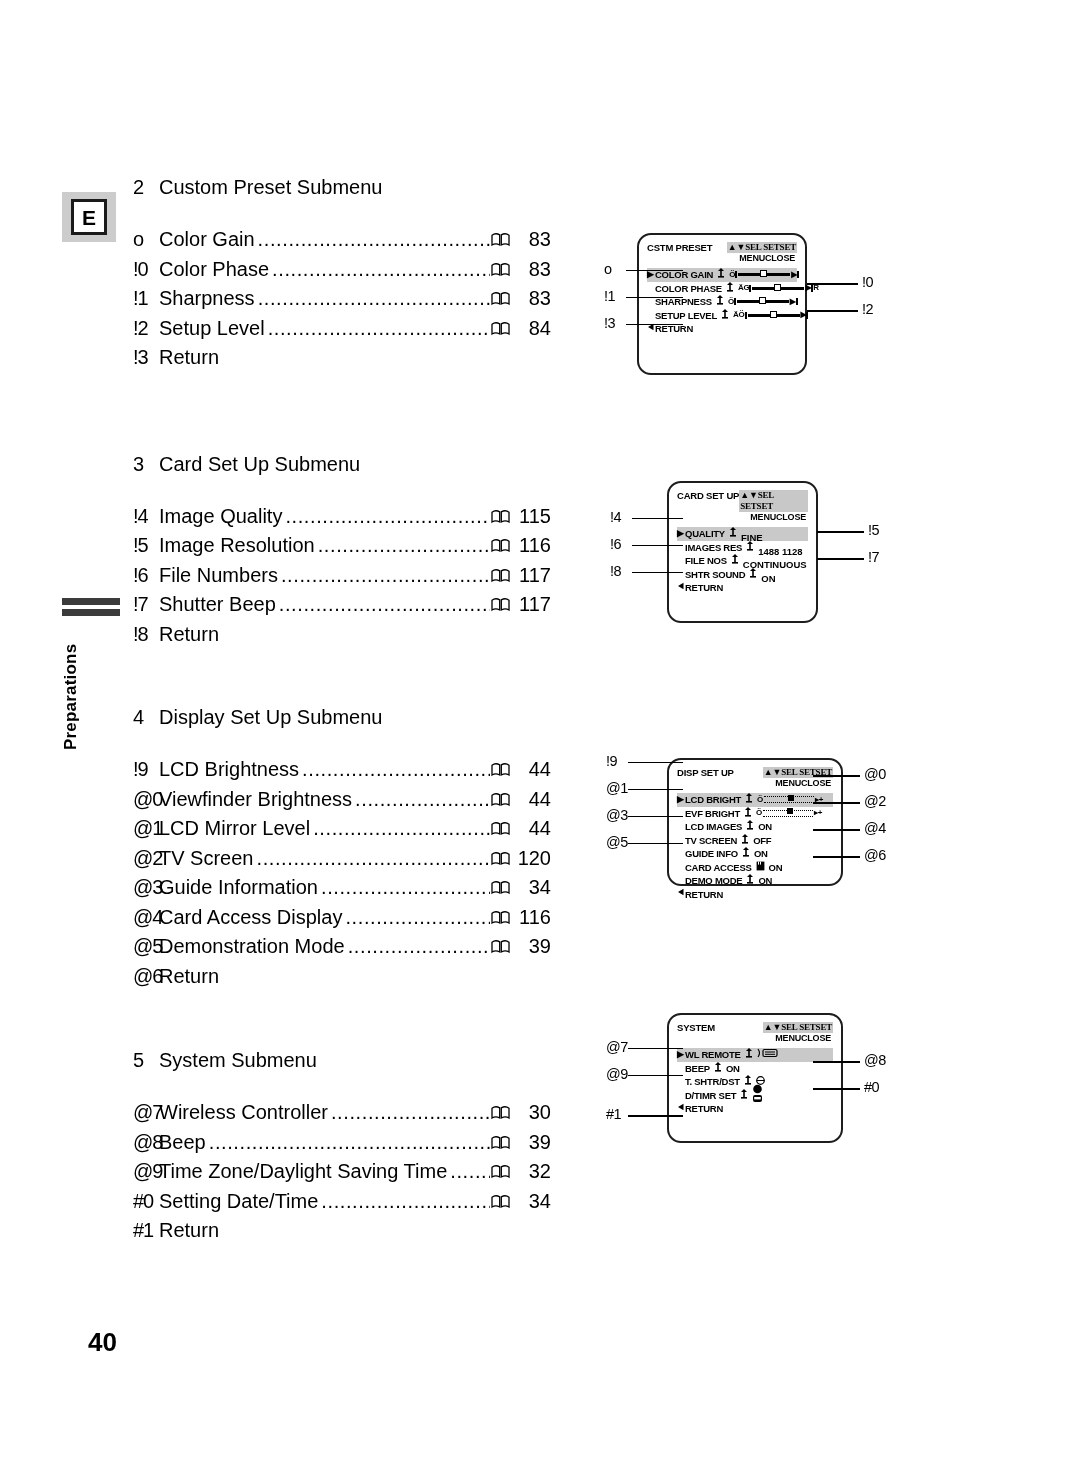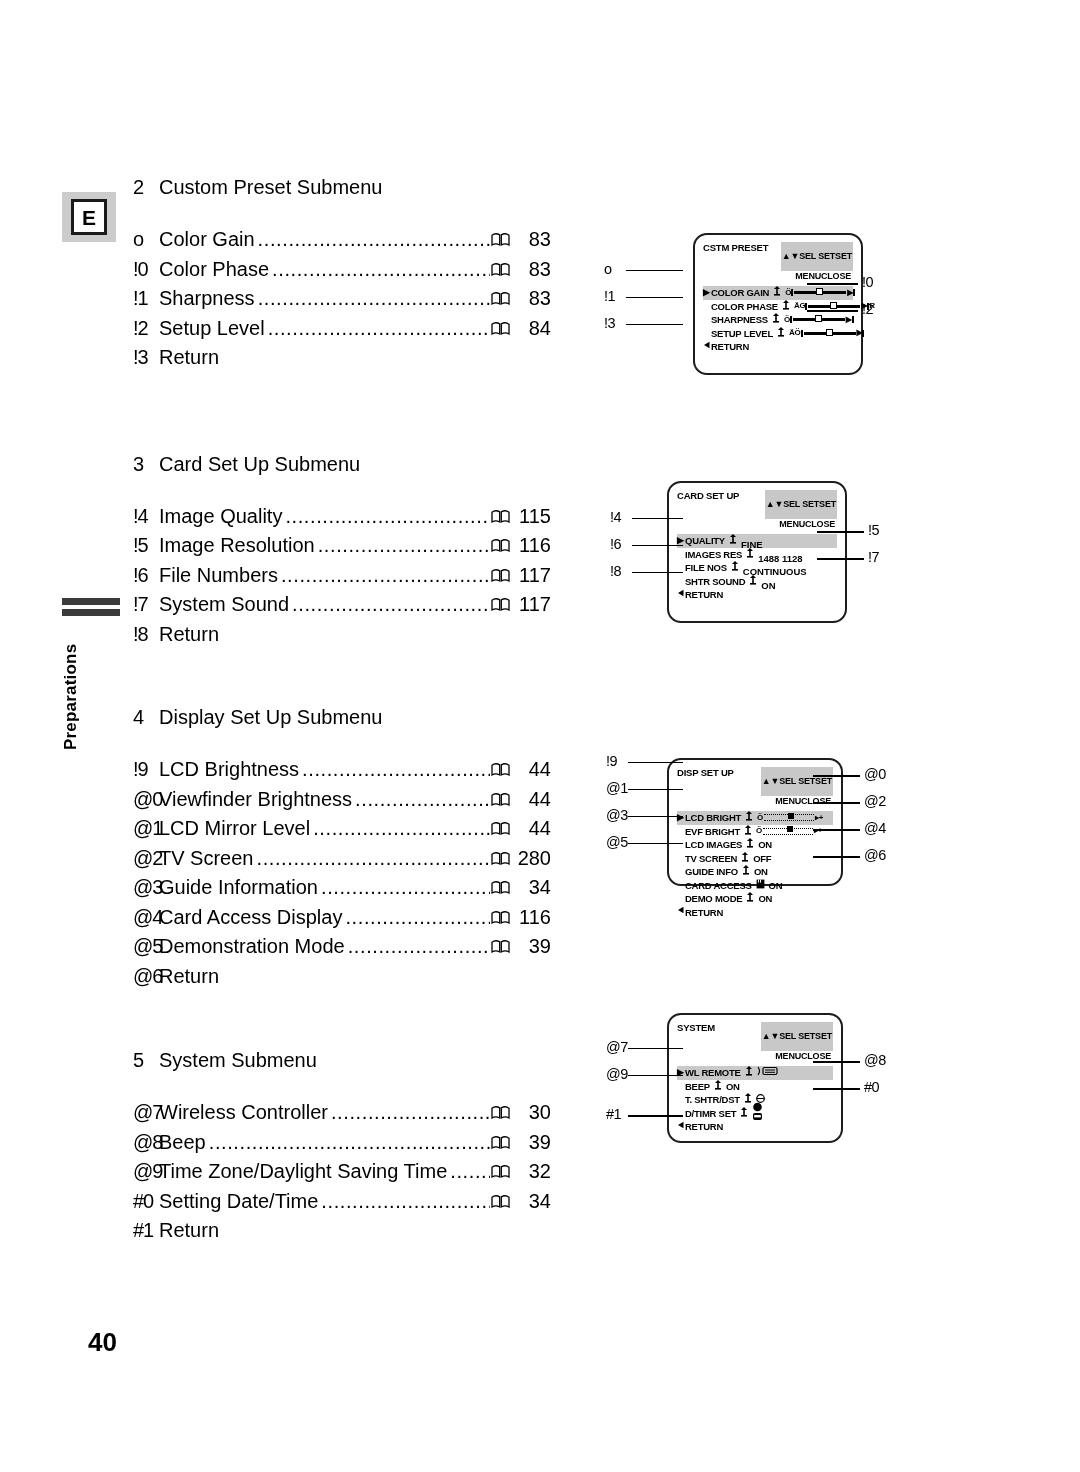--- a/index.html
+++ b/index.html
@@ -149,21 +149,21 @@
     line-height: 11px;
     letter-spacing: -0.2px;
   }
   .lcd-title { flex: 0 0 auto; }
   .lcd-hint {
     margin-left: auto;
     text-align: left;
     font-size: 9px;
     line-height: 11px;
   }
-  .lcd-hint .l1 { background: #c8c8c8; padding: 9px 1px; display: inline-block; }
+  .lcd-hint .l1 { background: #c8c8c8; padding: 0 1px; display: inline-block; font-family: Liberation Serif, serif; }
   .lcd-hint .l2 { display: block; text-align: right; padding-right: 2px; }
 
   .lcd-rows { margin-top: 4px; }
   .lcd-row {
     position: relative;
     display: flex;
     align-items: center;
     font-size: 9.5px;
     font-weight: bold;
     line-height: 13.5px;
@@ -362,21 +362,21 @@
         <span class="bookicon">
           <svg class="book" width="19" height="15" viewBox="0 0 19 15" aria-hidden="true">
             <path d="M1 3.2 C3.4 1.4 6.2 1.4 8.7 2.9 L8.7 13 C6.2 11.6 3.4 11.6 1 13 Z" fill="none" stroke="#000" stroke-width="1.3"></path>
             <path d="M18 3.2 C15.6 1.4 12.8 1.4 10.3 2.9 L10.3 13 C12.8 11.6 15.6 11.6 18 13 Z" fill="none" stroke="#000" stroke-width="1.3"></path>
           </svg>
         </span>
         <span class="pg">117</span>
       </div>
       <div class="toc-row">
         <span class="key">!7</span>
-        <span class="label">System Sound</span>
+        <span class="label">Shutter Beep</span>
         <span class="leader">..........................................................................................</span>
         <span class="bookicon">
           <svg class="book" width="19" height="15" viewBox="0 0 19 15" aria-hidden="true">
             <path d="M1 3.2 C3.4 1.4 6.2 1.4 8.7 2.9 L8.7 13 C6.2 11.6 3.4 11.6 1 13 Z" fill="none" stroke="#000" stroke-width="1.3"></path>
             <path d="M18 3.2 C15.6 1.4 12.8 1.4 10.3 2.9 L10.3 13 C12.8 11.6 15.6 11.6 18 13 Z" fill="none" stroke="#000" stroke-width="1.3"></path>
           </svg>
         </span>
         <span class="pg">117</span>
       </div>
       <div class="toc-row noleader">
@@ -429,21 +429,21 @@
       <div class="toc-row">
         <span class="key">@2</span>
         <span class="label">TV Screen</span>
         <span class="leader">..........................................................................................</span>
         <span class="bookicon">
           <svg class="book" width="19" height="15" viewBox="0 0 19 15" aria-hidden="true">
             <path d="M1 3.2 C3.4 1.4 6.2 1.4 8.7 2.9 L8.7 13 C6.2 11.6 3.4 11.6 1 13 Z" fill="none" stroke="#000" stroke-width="1.3"></path>
             <path d="M18 3.2 C15.6 1.4 12.8 1.4 10.3 2.9 L10.3 13 C12.8 11.6 15.6 11.6 18 13 Z" fill="none" stroke="#000" stroke-width="1.3"></path>
           </svg>
         </span>
-        <span class="pg">280</span>
+        <span class="pg">120</span>
       </div>
       <div class="toc-row">
         <span class="key">@3</span>
         <span class="label">Guide Information</span>
         <span class="leader">..........................................................................................</span>
         <span class="bookicon">
           <svg class="book" width="19" height="15" viewBox="0 0 19 15" aria-hidden="true">
             <path d="M1 3.2 C3.4 1.4 6.2 1.4 8.7 2.9 L8.7 13 C6.2 11.6 3.4 11.6 1 13 Z" fill="none" stroke="#000" stroke-width="1.3"></path>
             <path d="M18 3.2 C15.6 1.4 12.8 1.4 10.3 2.9 L10.3 13 C12.8 11.6 15.6 11.6 18 13 Z" fill="none" stroke="#000" stroke-width="1.3"></path>
           </svg>
@@ -534,21 +534,21 @@
         <span class="pg">34</span>
       </div>
       <div class="toc-row noleader">
         <span class="key">#1</span>
         <span class="label">Return</span>
       </div>
     </div>
   </div>
 
 <div id="figures-layer">
-    <div class="lcd" style="left: 693px; top: 233px; width: 170px; height: 142px;">
+    <div class="lcd" style="left: 637px; top: 233px; width: 170px; height: 142px;">
       <div class="lcd-inner">
         <div class="lcd-title-row">
           <span class="lcd-title">CSTM PRESET</span>
           <span class="lcd-hint"><span class="l1"><span>▲▼</span><span>SEL SETSET</span></span><span class="l2">MENUCLOSE</span></span>
         </div>
         <div class="lcd-rows">
           <div class="lcd-row hl">
             <span class="caret">▶</span>
             <span class="nm">COLOR GAIN</span>
             <span class="ic"><span class="glyph"><svg width="8" height="10" viewBox="0 0 8 10">
@@ -633,21 +633,21 @@
     <div class="lead" style="top: 269.75px; left: 626px; width: 57px;"></div>
     <div class="callout" style="top: 261.75px; left: 604px;">o</div>
     <div class="lead" style="top: 296.75px; left: 626px; width: 57px;"></div>
     <div class="callout" style="top: 288.75px; left: 604px;">!1</div>
     <div class="lead" style="top: 323.75px; left: 626px; width: 57px;"></div>
     <div class="callout" style="top: 315.75px; left: 604px;">!3</div>
     <div class="lead" style="top: 283.25px; left: 807px; width: 51px;"></div>
     <div class="callout" style="top: 275.25px; left: 862px;">!0</div>
     <div class="lead" style="top: 310.25px; left: 807px; width: 51px;"></div>
     <div class="callout" style="top: 302.25px; left: 862px;">!2</div>
-    <div class="lcd" style="left: 667px; top: 481px; width: 180px; height: 142px;">
+    <div class="lcd" style="left: 667px; top: 481px; width: 151px; height: 142px;">
       <div class="lcd-inner">
         <div class="lcd-title-row">
           <span class="lcd-title">CARD SET UP</span>
           <span class="lcd-hint"><span class="l1"><span>▲▼</span><span>SEL SETSET</span></span><span class="l2">MENUCLOSE</span></span>
         </div>
         <div class="lcd-rows">
           <div class="lcd-row hl">
             <span class="caret">▶</span>
             <span class="nm">QUALITY</span>
             <span class="ic"><span class="glyph"><svg width="8" height="10" viewBox="0 0 8 10">

